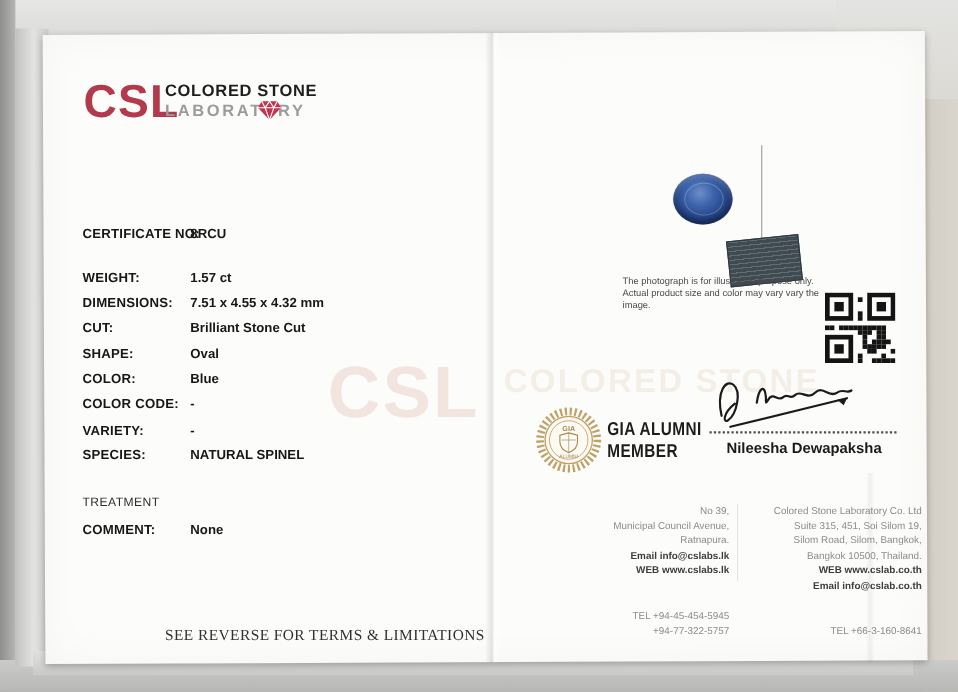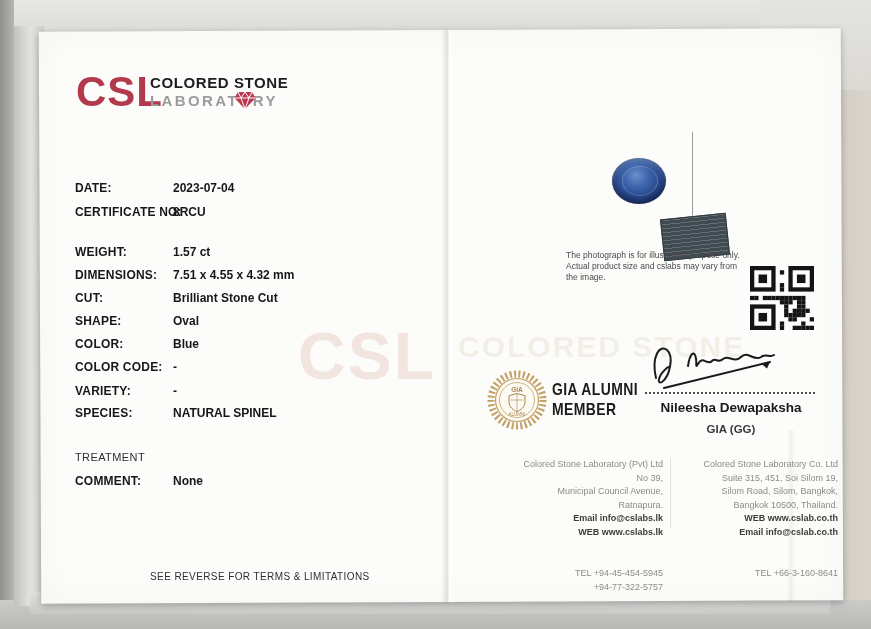--- a/index.html
+++ b/index.html
@@ -29,21 +29,21 @@
   .logo-abbr{left:76px;top:68px;font-size:42px;font-weight:bold;color:#b23a4c;letter-spacing:1px;}
   .logo-l1{left:150px;top:74px;font-size:15px;font-weight:bold;color:#1d1d1d;letter-spacing:.6px;}
   .logo-l2{left:150px;top:92px;font-size:15px;font-weight:bold;color:#9b9b9b;letter-spacing:2.4px;}
   .logo-gem{left:234px;top:90px;}
   .title{left:136px;top:127px;font-size:15.5px;font-weight:bold;color:#1f1f1f;letter-spacing:.6px;}
   
   .row{position:absolute;left:75px;font-size:12px;color:#171717;white-space:nowrap;}
   .flabel{display:inline-block;width:98px;font-weight:bold;letter-spacing:.2px;}
   .fvalue{font-weight:bold;}
   .theader{left:75px;font-size:11px;color:#2e2e2e;letter-spacing:.4px;}
-  .footer-note{left:150px;top:571px;font-size:10px;color:#303030;letter-spacing:.4px;}
+  .footer-note{left:150px;top:571px;font-size:14px;color:#303030;letter-spacing:.4px;font-family:Liberation Serif, serif;}
   
   .wm-abbr{left:298px;top:318px;font-size:66px;font-weight:bold;color:rgba(190,110,85,.16);letter-spacing:2px;}
   .wm-text{left:458px;top:330px;font-size:30px;font-weight:bold;color:rgba(200,160,110,.14);letter-spacing:2px;}
   
   .tag-string{left:692px;top:132px;width:1px;height:88px;background:#9a9a98;}
   .gem{left:612px;top:158px;width:54px;height:46px;border-radius:50%;
     background:radial-gradient(ellipse at 45% 38%,#6d8ec9 0%,#3c63ab 30%,#2a4c92 55%,#1a356f 82%,#142a56 100%);
     box-shadow:inset 0 -4px 8px rgba(0,0,20,.45), inset 0 3px 5px rgba(255,255,255,.25), 0 0 1px rgba(0,0,0,.3);}
   .gem-facet{position:absolute;left:10px;top:8px;width:34px;height:28px;border-radius:50%;
     border:1px solid rgba(255,255,255,.22);}
@@ -93,41 +93,40 @@
   <div class="abs logo-l1">COLORED STONE</div>
   <div class="abs logo-l2">LABORATORY</div>
   <div class="abs logo-gem">
     <svg width="22" height="20" viewBox="0 0 22 20">
       <path d="M4,2 h14 l3.5,6 L11,19 L.5,8 Z" fill="#c0354e"></path>
       <path d="M4,2 l3,6 4,-6 4,6 3,-6 M.5,8 h21 M7,8 l4,11 4,-11" stroke="#ffffff" stroke-width="1" fill="none"></path>
     </svg>
   </div>
 
 
-  <div class="row" style="top:181px"><span class="flabel">DATE:</span><span class="fvalue">2023-07-04</span></div>
   <div class="row" style="top:205px"><span class="flabel">CERTIFICATE NO:</span><span class="fvalue">8RCU</span></div>
   <div class="row" style="top:245px"><span class="flabel">WEIGHT:</span><span class="fvalue">1.57 ct</span></div>
   <div class="row" style="top:268px"><span class="flabel">DIMENSIONS:</span><span class="fvalue">7.51 x 4.55 x 4.32 mm</span></div>
   <div class="row" style="top:291px"><span class="flabel">CUT:</span><span class="fvalue">Brilliant Stone Cut</span></div>
   <div class="row" style="top:314px"><span class="flabel">SHAPE:</span><span class="fvalue">Oval</span></div>
   <div class="row" style="top:337px"><span class="flabel">COLOR:</span><span class="fvalue">Blue</span></div>
   <div class="row" style="top:360px"><span class="flabel">COLOR CODE:</span><span class="fvalue">-</span></div>
   <div class="row" style="top:384px"><span class="flabel">VARIETY:</span><span class="fvalue">-</span></div>
   <div class="row" style="top:406px"><span class="flabel">SPECIES:</span><span class="fvalue">NATURAL SPINEL</span></div>
   <div class="abs theader" style="top:451px">TREATMENT</div>
   <div class="row" style="top:474px"><span class="flabel">COMMENT:</span><span class="fvalue">None</span></div>
 
   <div class="abs footer-note">SEE REVERSE FOR TERMS &amp; LIMITATIONS</div>
 
   <div class="abs tag-string"></div>
   <div class="abs gem">
       <div class="gem-facet"></div>
     </div>
   <div class="abs tag"></div>
-  <div class="abs caption">The photograph is for illustrative purpose only. Actual product size and cslabs may vary from the image.</div>
+  <div class="abs caption">The photograph is for illustrative purpose only. Actual product size and color may vary vary the image.</div>
 
   <div class="abs qr">
     <svg width="64" height="64" viewBox="0 0 60 60">
       <g fill="#141414">
         <rect x="0" y="0" width="24" height="24"></rect>
           <rect x="36" y="0" width="24" height="24"></rect>
           <rect x="0" y="36" width="24" height="24"></rect>
       </g>
       <g fill="#fcfcfa">
         <rect x="4" y="4" width="16" height="16"></rect>
@@ -209,24 +208,22 @@
       <g fill="none" stroke="#1b1b1b" stroke-width="2" stroke-linecap="round">
         <path d="M8,42 C3,20 12,8 19,14 C26,20 22,40 14,46 C9,49 9,40 20,31"></path>
         <path d="M40,30 C42,16 47,14 48,23 C49,28 47,33 50,28 C55,19 59,30 64,25 C68,21 70,28 75,23 C80,18 86,28 93,21 C100,14 106,26 113,21 C118,17 122,22 126,19"></path>
         <path d="M16,52 L122,26"></path>
       </g>
       <path d="M122,26 l-9,1.5 l6,5 z" fill="#1b1b1b"></path>
     </svg>
   </div>
   <div class="abs sig-dots"></div>
   <div class="abs sig-name">Nileesha Dewapaksha</div>
-  <div class="abs sig-cred">GIA (GG)</div>
 
   <div class="addr addr-left">
-    <div>Colored Stone Laboratory (Pvt) Ltd</div>
     <div>No 39,</div>
     <div>Municipal Council Avenue,</div>
     <div>Ratnapura.</div>
     <div><span class="b">Email</span> <span class="b">info@cslabs.lk</span></div>
     <div><span class="b">WEB</span> <span class="b">www.cslabs.lk</span></div>
     <div class="tel"><span>TEL</span> <span>+94-45-454-5945</span></div>
     <div>+94-77-322-5757</div>
   </div>
   <div class="abs addr-divider"></div>
   <div class="addr addr-right">

